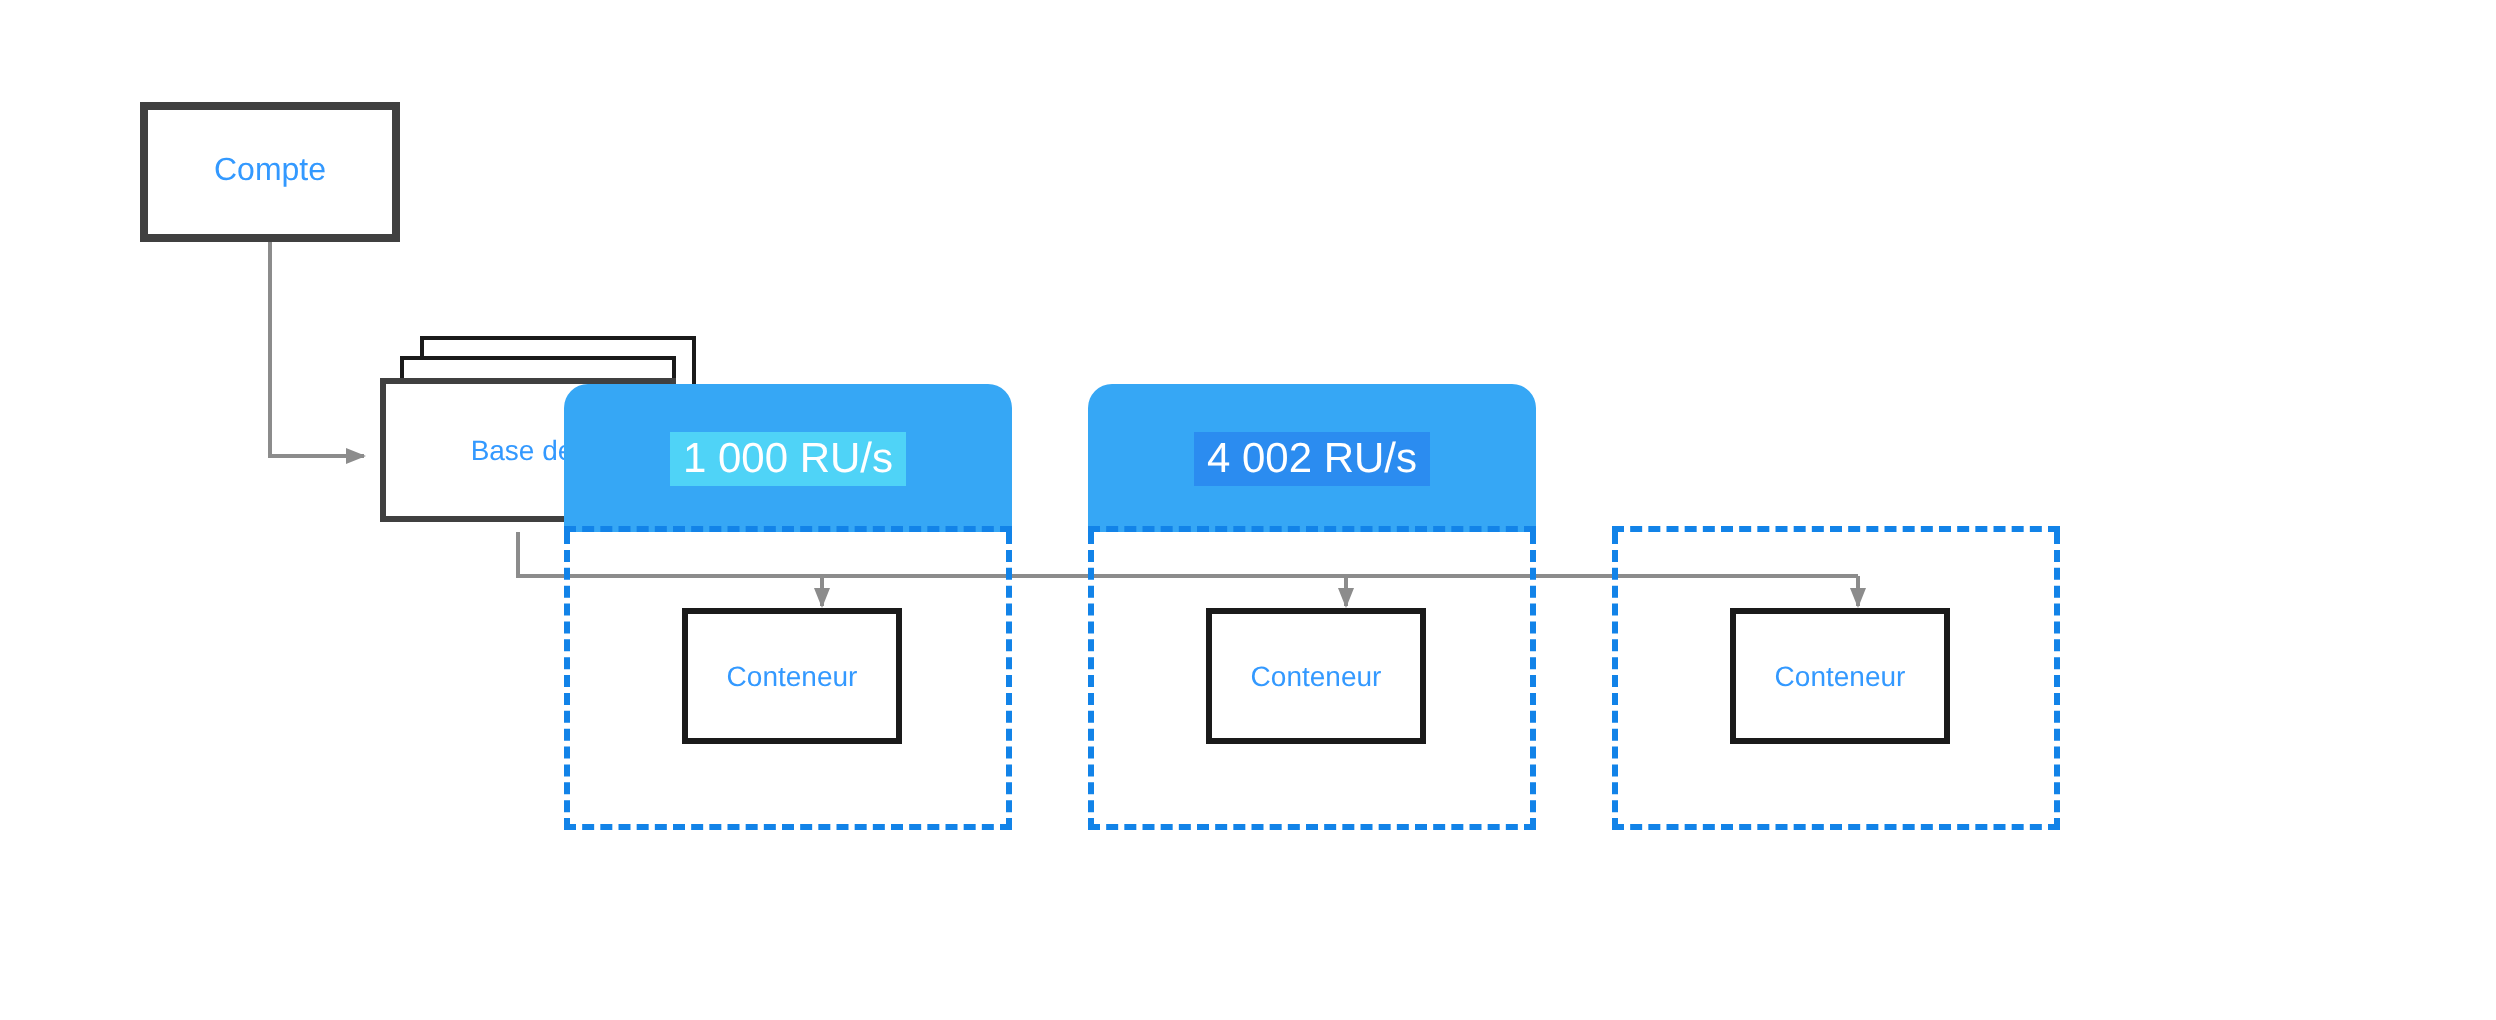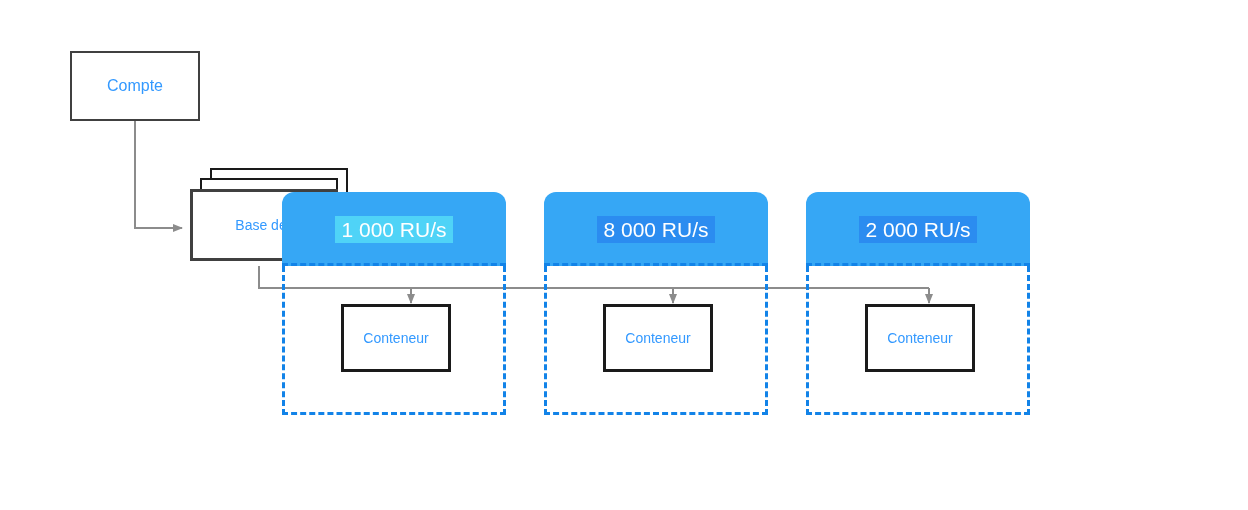--- a/index.html
+++ b/index.html
@@ -17,21 +17,21 @@
     height: 510px;
     background: #ffffff;
     overflow: hidden;
   }
 
   
   .node-box {
     position: absolute;
     box-sizing: border-box;
     background: #ffffff;
-    border: 2px solid #404040;
+    border: 4px solid #404040;
     display: flex;
     align-items: center;
     justify-content: center;
   }
   .node-label {
     color: #3399ff;
     font-size: 15px;
     font-family: "Liberation Sans", sans-serif;
     white-space: nowrap;
     line-height: 1;
@@ -200,33 +200,30 @@
     </div>
     <div class="group-body">
       <div class="container-node">
         <span class="node-label">Conteneur</span>
       </div>
     </div>
   </div>
 
   <div class="throughput-group" id="group-1">
     <div class="group-header">
-      <span class="ru-label">8 000 RU/s</span>
+      <span class="ru-label">4 002 RU/s</span>
     </div>
     <div class="group-body">
       <div class="container-node">
         <span class="node-label">Conteneur</span>
       </div>
     </div>
   </div>
 
   <div class="throughput-group" id="group-2">
-    <div class="group-header">
-      <span class="ru-label">2 000 RU/s</span>
-    </div>
     <div class="group-body">
       <div class="container-node">
         <span class="node-label">Conteneur</span>
       </div>
     </div>
   </div>
 
 </div>
 
 </body></html>

